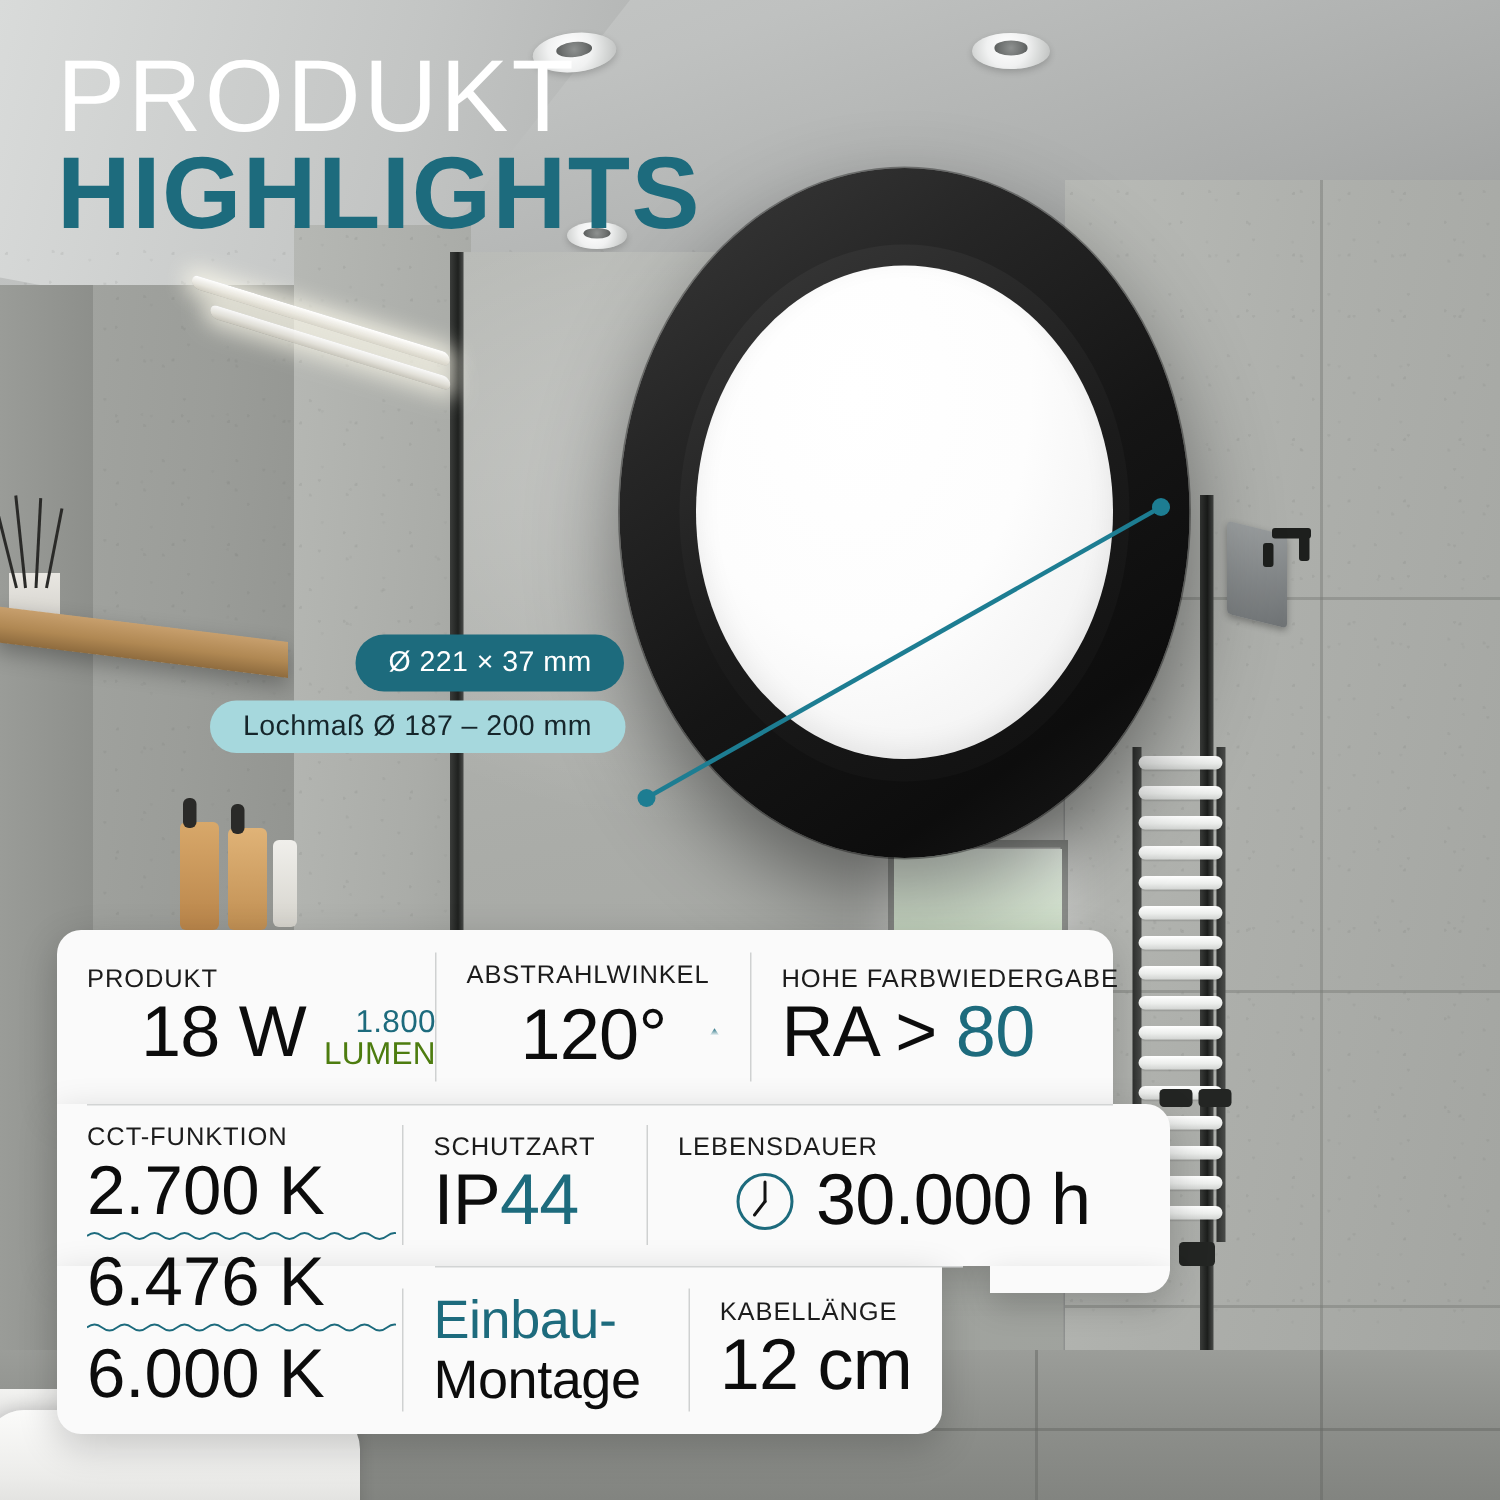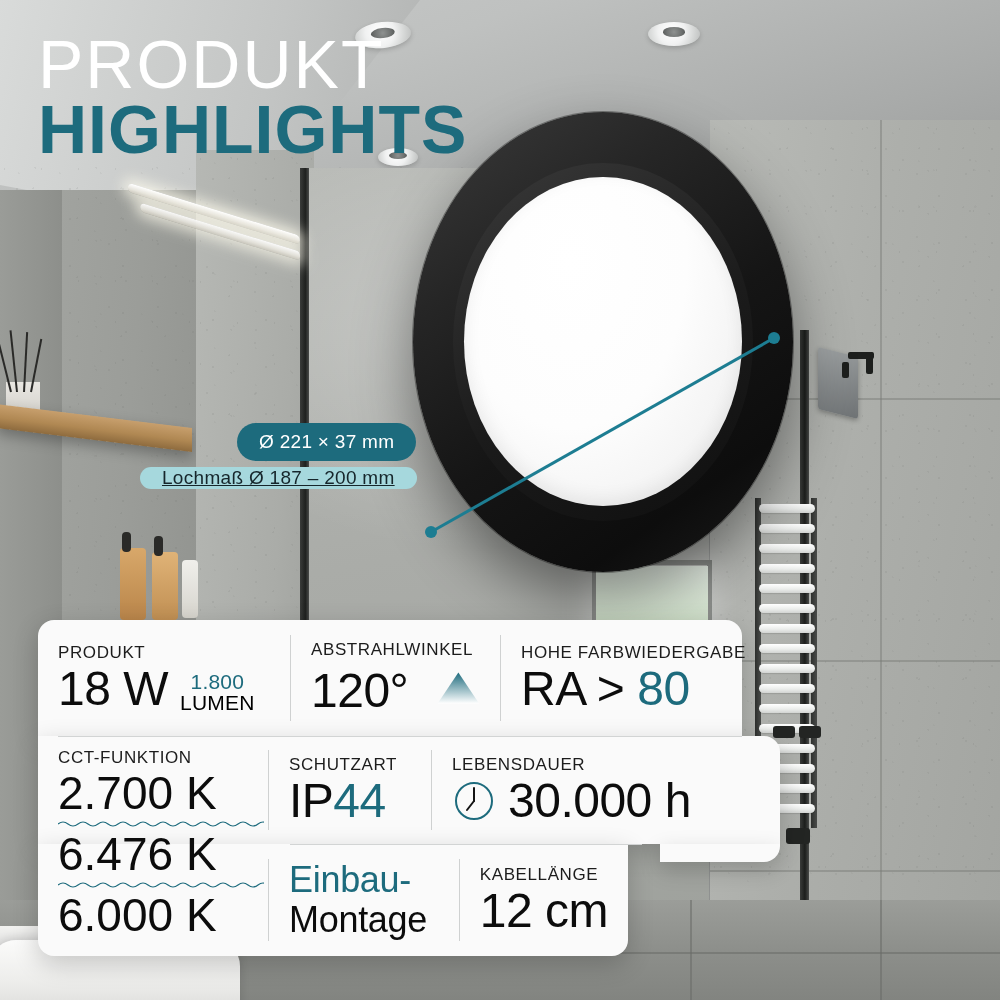--- a/index.html
+++ b/index.html
@@ -209,23 +209,23 @@
   .pill {
     position:absolute; display:flex; align-items:center; justify-content:center;
     border-radius:999px; white-space:nowrap;
   }
   #pill-dim {
     left:237px; top:423px; height:38px; padding:0 22px;
     background:#1d6b7d; color:#ffffff;
     font-size:19px; font-weight:500; letter-spacing:.3px;
   }
   #pill-hole {
-    left:140px; top:467px; height:22px; padding:0 22px;
+    left:140px; top:467px; height:35px; padding:0 22px;
     background:#a6d8dd; color:#16262b;
-    font-size:19px; font-weight:500; letter-spacing:.3px;text-decoration:underline;
+    font-size:19px; font-weight:500; letter-spacing:.3px;
   }
 
   
   .card {
     position:absolute;
     background:#fafafa;
     box-shadow:0 8px 26px rgba(0,0,0,.20);
   }
   #card-top {
     left:38px; top:620px; width:704px; height:116px;
@@ -269,27 +269,27 @@
     font-size:17px; font-weight:400; letter-spacing:.6px;
     color:#1c1c1c; margin-bottom:2px; white-space:nowrap;
   }
   .cell-value {
     font-size:48px; font-weight:300; color:#0c0c0c;
     letter-spacing:-.5px; white-space:nowrap; line-height:1.02;
   }
   .teal { color:#1d6b7d; }
 
   .lumen-wrap {
-    display:inline-flex; flex-direction:column; align-items:center;
+    display:inline-flex; flex-direction:column; align-items:flex-end;
     margin-left:12px; vertical-align:bottom;
   }
   .lumen-num { font-size:21px; font-weight:400; color:#1d6b7d; line-height:1.02; letter-spacing:.2px; }
-  .lumen-txt { font-size:21px; font-weight:400; color:#000000; line-height:1.02; letter-spacing:.2px; }
-
-  .val-row { display:flex; align-items:flex-end; }
+  .lumen-txt { font-size:21px; font-weight:400; color:#4d7c0f; line-height:1.02; letter-spacing:.2px; }
+
+  .val-row { display:flex; align-items:flex-end;margin-left:36px; }
 
   .cct-line {
     font-size:46px; font-weight:300; color:#0c0c0c;
     letter-spacing:0px; line-height:1.0; white-space:nowrap;
   }
   .wavy { display:block; height:10px; margin:3px 0 2px; }
 
   
   .nowrap{ white-space:nowrap; }
 </style>

